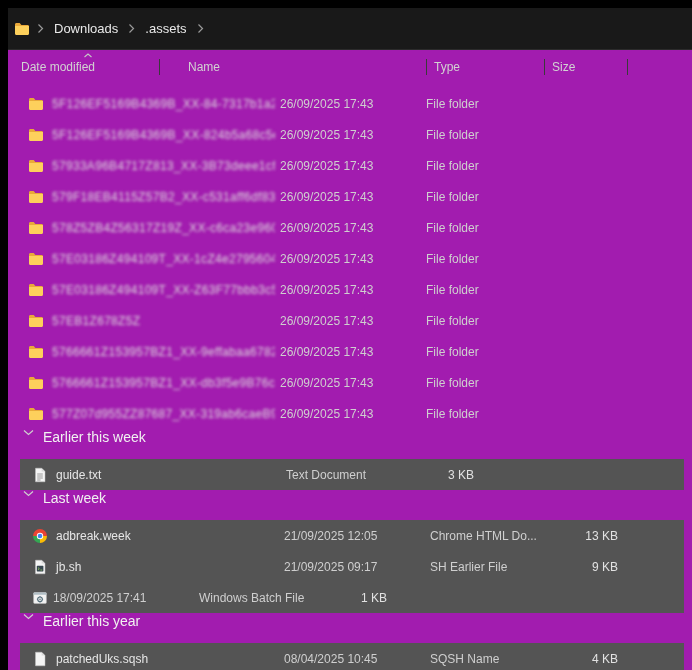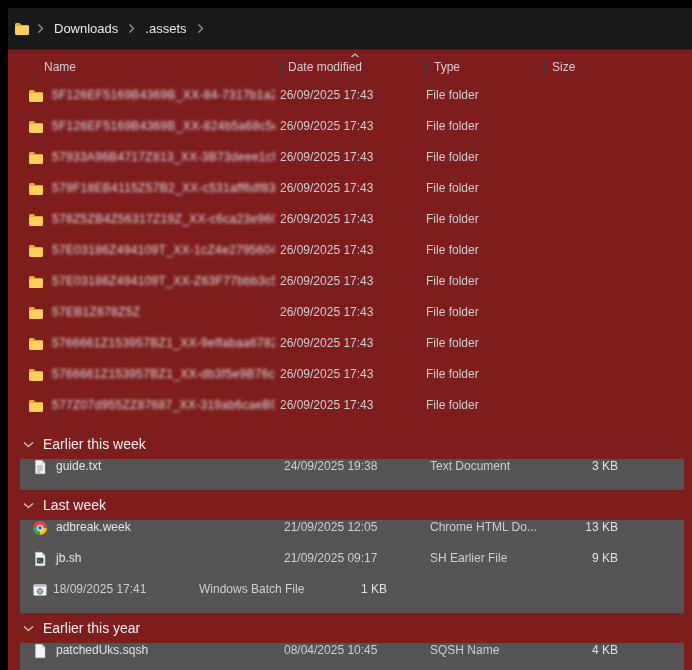--- a/index.html
+++ b/index.html
@@ -1,19 +1,19 @@
 <!DOCTYPE html>
 <html><head>
 <meta charset="utf-8">
 <style>
   * { margin:0; padding:0; box-sizing:border-box; }
   html,body { width:692px; height:670px; background:#000; overflow:hidden;
               font-family:"Liberation Sans", sans-serif; }
   .window { position:absolute; left:8px; top:8px; width:684px; height:662px;
-            background:#7f1d1d; overflow:hidden; }
+            background:#a21caf; overflow:hidden; }
 
   
   .breadcrumb-bar { height:42px; display:flex; align-items:center; padding-left:4px;
                     border-bottom:1px solid #2b2b2b; background:#191919; }
   .crumb-folder { width:16px; height:16px; margin:0 4px 0 2px; flex:none; }
   .crumb { color:#e9e9e9; font-size:13px; padding:4px 7px; border-radius:4px; cursor:default; }
   .bc-chev { display:flex; align-items:center; padding:0 3px; }
 
   
   .header-row { display:flex; align-items:center; height:33px; margin:0 8px;
@@ -23,33 +23,33 @@
                   width:1px; background:#3a3a3a; }
   .h-name { width:267px; padding-left:28px; }
   .h-date { width:144px; padding-left:5px; }
   .h-type { width:118px; padding-left:7px; }
   .h-size { width:83px;  padding-left:7px; }
   .sort-caret { position:absolute; left:50%; transform:translateX(-50%); top:-9px;
                 line-height:1; }
 
   
   .file-list { padding-top:5px; }
-  .row { display:flex; height:31px; margin:0 8px;
+  .row { display:flex; align-items:center; height:31px; margin:0 8px;
          font-size:12px; color:#e6e6e6; }
   .row.selected { background:#545454;margin-left:12px; }
   .row .icon { width:16px; height:16px; margin-left:12px; flex:none; }
   .row .icon svg { width:16px; height:16px; display:block; }
   .cell { white-space:nowrap; overflow:hidden; }
   .cell.name { width:231px; padding-left:8px; }
   .cell.date { width:144px; padding-left:5px; color:#cfcfcf; }
   .cell.type { width:118px; padding-left:7px; color:#cfcfcf; }
   .cell.size { width:83px; padding-right:6px; text-align:right; color:#e2e2e2; }
   .redacted { filter: blur(1.8px); color:#dedede; letter-spacing:.3px; }
 
-  .group-header { display:flex; align-items:center; height:30px; margin:0 8px;
+  .group-header { display:flex; align-items:flex-start; height:30px; margin:0 8px;
                   color:#f1f1f1; font-size:14px; }
   .gchev { display:flex; align-items:center; margin:0 9px 0 7px; }
 </style>
 </head>
 <body>
 
 <div class="window">
 
   <div class="breadcrumb-bar">
     <span class="crumb-folder">
@@ -71,29 +71,29 @@
     </span>
     <span class="crumb">.assets</span>
     <span class="bc-chev">
       <svg width="7" height="11" viewBox="0 0 7 11">
           <path d="M1.5 1.5 L5.5 5.5 L1.5 9.5" stroke="#9a9a9a" stroke-width="1.2" fill="none"></path>
         </svg>
     </span>
   </div>
 
   <div class="header-row">
-    <div class="hcell h-name">Name</div>
     <div class="hcell h-date">
       <span class="sort-caret">
         <svg width="9" height="5" viewBox="0 0 9 5">
             <path d="M1 4 L4.5 1 L8 4" stroke="#c6c6c6" stroke-width="1.1" fill="none"></path>
           </svg>
       </span>
       <span>Date modified</span>
     </div>
+    <div class="hcell h-name">Name</div>
     <div class="hcell h-type">Type</div>
     <div class="hcell h-size">Size</div>
   </div>
 
   <div class="file-list" id="file-list">
   <div class="row">
     <span class="icon">
           <svg viewBox="0 0 16 16">
             <path d="M1 3.6C1 2.8 1.6 2.1 2.4 2.1h3.3l1.7 1.8h6.2c.8 0 1.4.6 1.4 1.4V6.2H1z" fill="#e9a83a"></path>
             <path d="M1 5.1h14v7.3c0 .8-.6 1.5-1.4 1.5H2.4c-.8 0-1.4-.7-1.4-1.5z" fill="#fdd05c"></path>
@@ -246,21 +246,20 @@
 
   <div class="row selected">
     <span class="icon">
           <svg viewBox="0 0 16 16">
             <path d="M3.5 1.2h6.2L13 4.5v10.3H3.5z" fill="#f4f4f4" stroke="#bfbfbf" stroke-width="0.5"></path>
             <path d="M9.7 1.2 13 4.5H9.7z" fill="#d9d9d9"></path>
             <path d="M5.2 7h5.6M5.2 9h5.6M5.2 11h5.6M5.2 13h3.4" stroke="#8f8f8f" stroke-width="0.9"></path>
           </svg>
         </span>
     <span class="cell name">guide.txt</span>
-    <span class="cell date">24/09/2025 19:38</span>
     <span class="cell type">Text Document</span>
     <span class="cell size">3 KB</span>
   </div>
 
   <div class="group-header">
     <span class="gchev">
       <svg width="11" height="7" viewBox="0 0 11 7">
             <path d="M1 1.5 L5.5 5.5 L10 1.5" stroke="#cfcfcf" stroke-width="1.2" fill="none"></path>
           </svg>
     </span>

